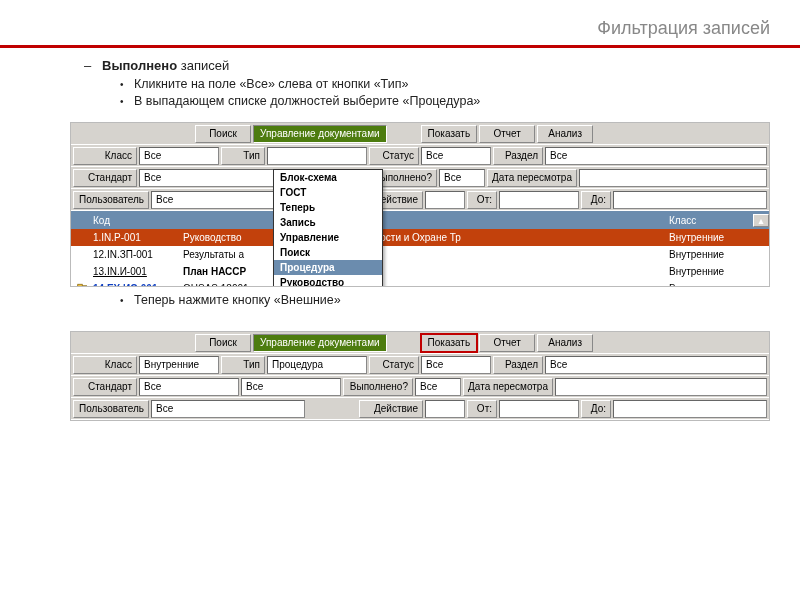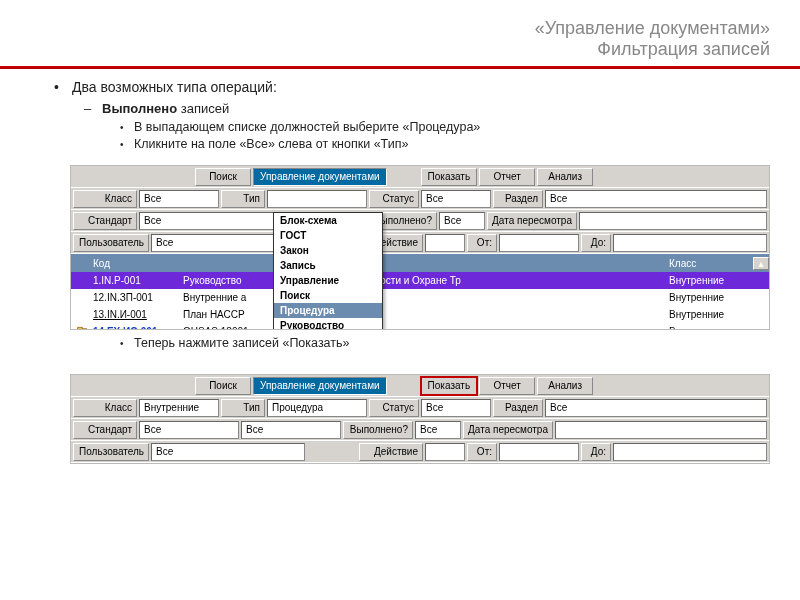--- a/index.html
+++ b/index.html
@@ -55,21 +55,21 @@
     border-top-color:#fff;
     border-left-color:#fff;
     font-size: 10px;
     height: 18px;
     display:flex;
     align-items:center;
     justify-content:center;
     padding: 0 6px;
     min-width:56px;
   }
-  .btn3d.active { background:#0369a1; color:#fff; border-top-color:#888; border-left-color:#888; border-bottom-color:#fff; border-right-color:#fff;}
+  .btn3d.active { background:#4d7c0f; color:#fff; border-top-color:#888; border-left-color:#888; border-bottom-color:#fff; border-right-color:#fff;}
   .btn3d.highlight { outline:2px solid #c00000; outline-offset:-1px; }
   .lbl {
     font-size:10px;
     text-align:right;
     padding:0 4px;
     background:#d6d3ce;
     border:1px solid #888;
     border-top-color:#fff;
     border-left-color:#fff;
     height:18px;
@@ -93,51 +93,49 @@
   .table-head {
     display:flex;
     background:#6b8cae;
     color:#fff;
     font-size:10px;
     height:18px;
     align-items:center;
   }
   .th, .td { padding:0 6px; overflow:hidden; white-space:nowrap;}
   .tr { display:flex; font-size:10px; height:17px; align-items:center; background:#fff;}
-  .tr.sel { background:#6d28d9; color:#fff;}
+  .tr.sel { background:#c2410c; color:#fff;}
   .dropdown {
     position:absolute;
     background:#fff;
     border:1px solid #333;
     font-size:10px;
     z-index:10;
     box-shadow:2px 2px 3px rgba(0,0,0,.3);
     width:110px;
   }
   .dd-item { padding:2px 6px;font-weight:bold; }
   .dd-item.sel { background:#6b8cae; color:#fff;}
   .scroll-hint { width:16px; background:#d6d3ce; border:1px solid #888; border-top-color:#fff; border-left-color:#fff; display:flex; align-items:center; justify-content:center;}
   .folder-icon svg { width:12px; height:12px;}
 </style>
 </head>
 <body>
 
 <div class="slide-title">
-  <div>«Управление документами»</div>
   <div>Фильтрация записей</div>
 </div>
 <div class="red-line"></div>
 
 <div class="content">
-  <div class="bullet-1">Два возможных типа операций:</div>
   <div class="bullet-2">
     <b>Выполнено</b><span> записей</span>
   </div>
+  <div class="bullet-3">Кликните на поле «Все» слева от кнопки «Тип»</div>
   <div class="bullet-3">В выпадающем списке должностей выберите «Процедура»</div>
-  <div class="bullet-3">Кликните на поле «Все» слева от кнопки «Тип»</div>
 </div>
 
 <div class="shot" style="height:165px; overflow:hidden;">
 
   <div class="toolbar-row">
     <div style="width:120px;"></div>
     <div class="btn3d">Поиск</div>
     <div class="btn3d active" style="min-width:130px;">Управление документами</div>
     <div style="width:30px;"></div>
     <div class="btn3d">Показать</div>
@@ -191,60 +189,60 @@
         <div class="td" style="width:16px;"><span style="width:12px;display:inline-block;"></span></div>
         <div class="td" style="width:90px;">1.IN.Р-001</div>
         <div class="td" style="width:90px;">Руководство</div>
         <div class="td" style="flex:1;">кологической безопасности и Охране Тр</div>
         <div class="td" style="width:90px;">Внутренние</div>
         <div class="td" style="width:16px;"></div>
       </div>
       <div class="tr">
         <div class="td" style="width:16px;"><span style="width:12px;display:inline-block;"></span></div>
         <div class="td" style="width:90px;">12.IN.ЗП-001</div>
-        <div class="td" style="width:90px;">Внутренние а</div>
+        <div class="td" style="width:90px;">Результаты а</div>
         <div class="td" style="flex:1;"></div>
         <div class="td" style="width:90px;">Внутренние</div>
         <div class="td" style="width:16px;"></div>
       </div>
       <div class="tr">
         <div class="td" style="width:16px;"><span style="width:12px;display:inline-block;"></span></div>
         <div class="td" style="width:90px;text-decoration:underline;">13.IN.И-001</div>
-        <div class="td" style="width:90px;">План НАССР</div>
+        <div class="td" style="width:90px;font-weight:bold;">План НАССР</div>
         <div class="td" style="flex:1;"></div>
         <div class="td" style="width:90px;">Внутренние</div>
         <div class="td" style="width:16px;"></div>
       </div>
       <div class="tr">
         <div class="td" style="width:16px;"><span class="folder-icon"><svg viewBox="0 0 16 16">
               <rect x="1" y="5" width="14" height="9" fill="#f0c040" stroke="#8a6a10"></rect>
               <rect x="1" y="3" width="6" height="3" fill="#f0c040" stroke="#8a6a10"></rect>
             </svg></span></div>
         <div class="td" style="width:90px;color:#1040c0;font-weight:bold;">14.EX.ИС-001</div>
         <div class="td" style="width:90px;">OHSAS 18001</div>
         <div class="td" style="flex:1;"></div>
         <div class="td" style="width:90px;">Внешние</div>
         <div class="td" style="width:16px;"></div>
       </div>
     </div>
 
   <div class="dropdown" style="top:46px; left:202px;" id="dd1">
       <div class="dd-item">Блок-схема</div>
       <div class="dd-item">ГОСТ</div>
-      <div class="dd-item">Закон</div>
+      <div class="dd-item">Теперь</div>
       <div class="dd-item">Запись</div>
       <div class="dd-item">Управление</div>
       <div class="dd-item">Поиск</div>
       <div class="dd-item sel">Процедура</div>
       <div class="dd-item">Руководство</div>
     </div>
 </div>
 
 <div class="content" style="margin-top:4px;">
-  <div class="bullet-3">Теперь нажмите записей «Показать»</div>
+  <div class="bullet-3">Теперь нажмите кнопку «Внешние»</div>
 </div>
 
 <div class="shot" style="margin-top:24px;">
   <div class="toolbar-row">
     <div style="width:120px;"></div>
     <div class="btn3d">Поиск</div>
     <div class="btn3d active" style="min-width:130px;">Управление документами</div>
     <div style="width:30px;"></div>
     <div class="btn3d highlight">Показать</div>
     <div class="btn3d">Отчет</div>

